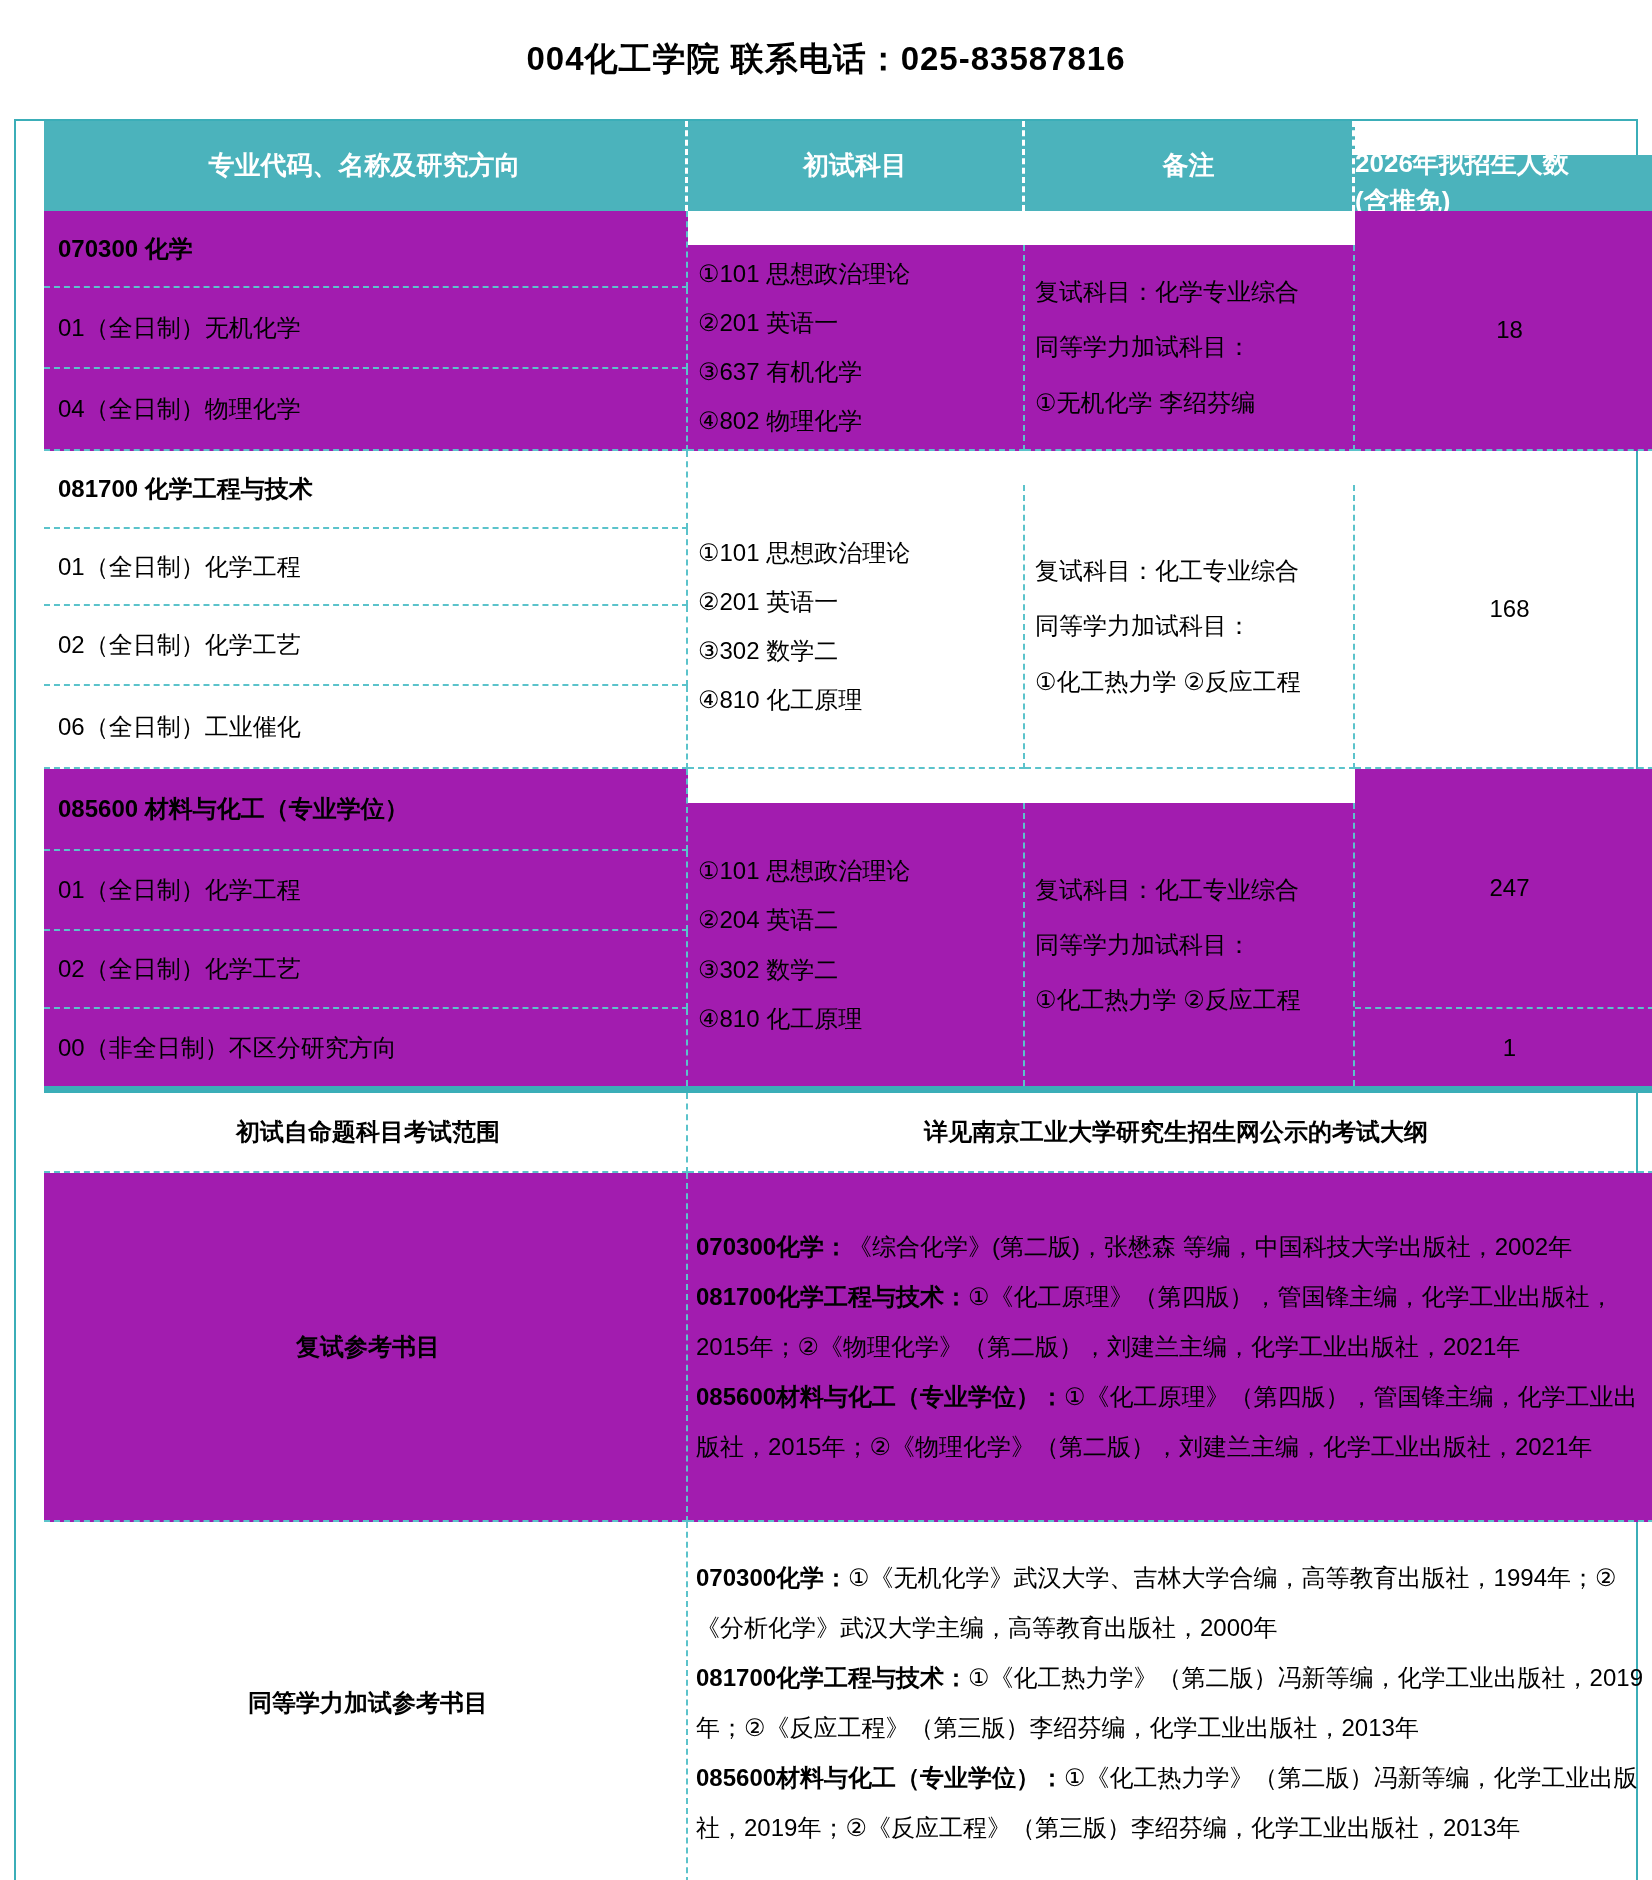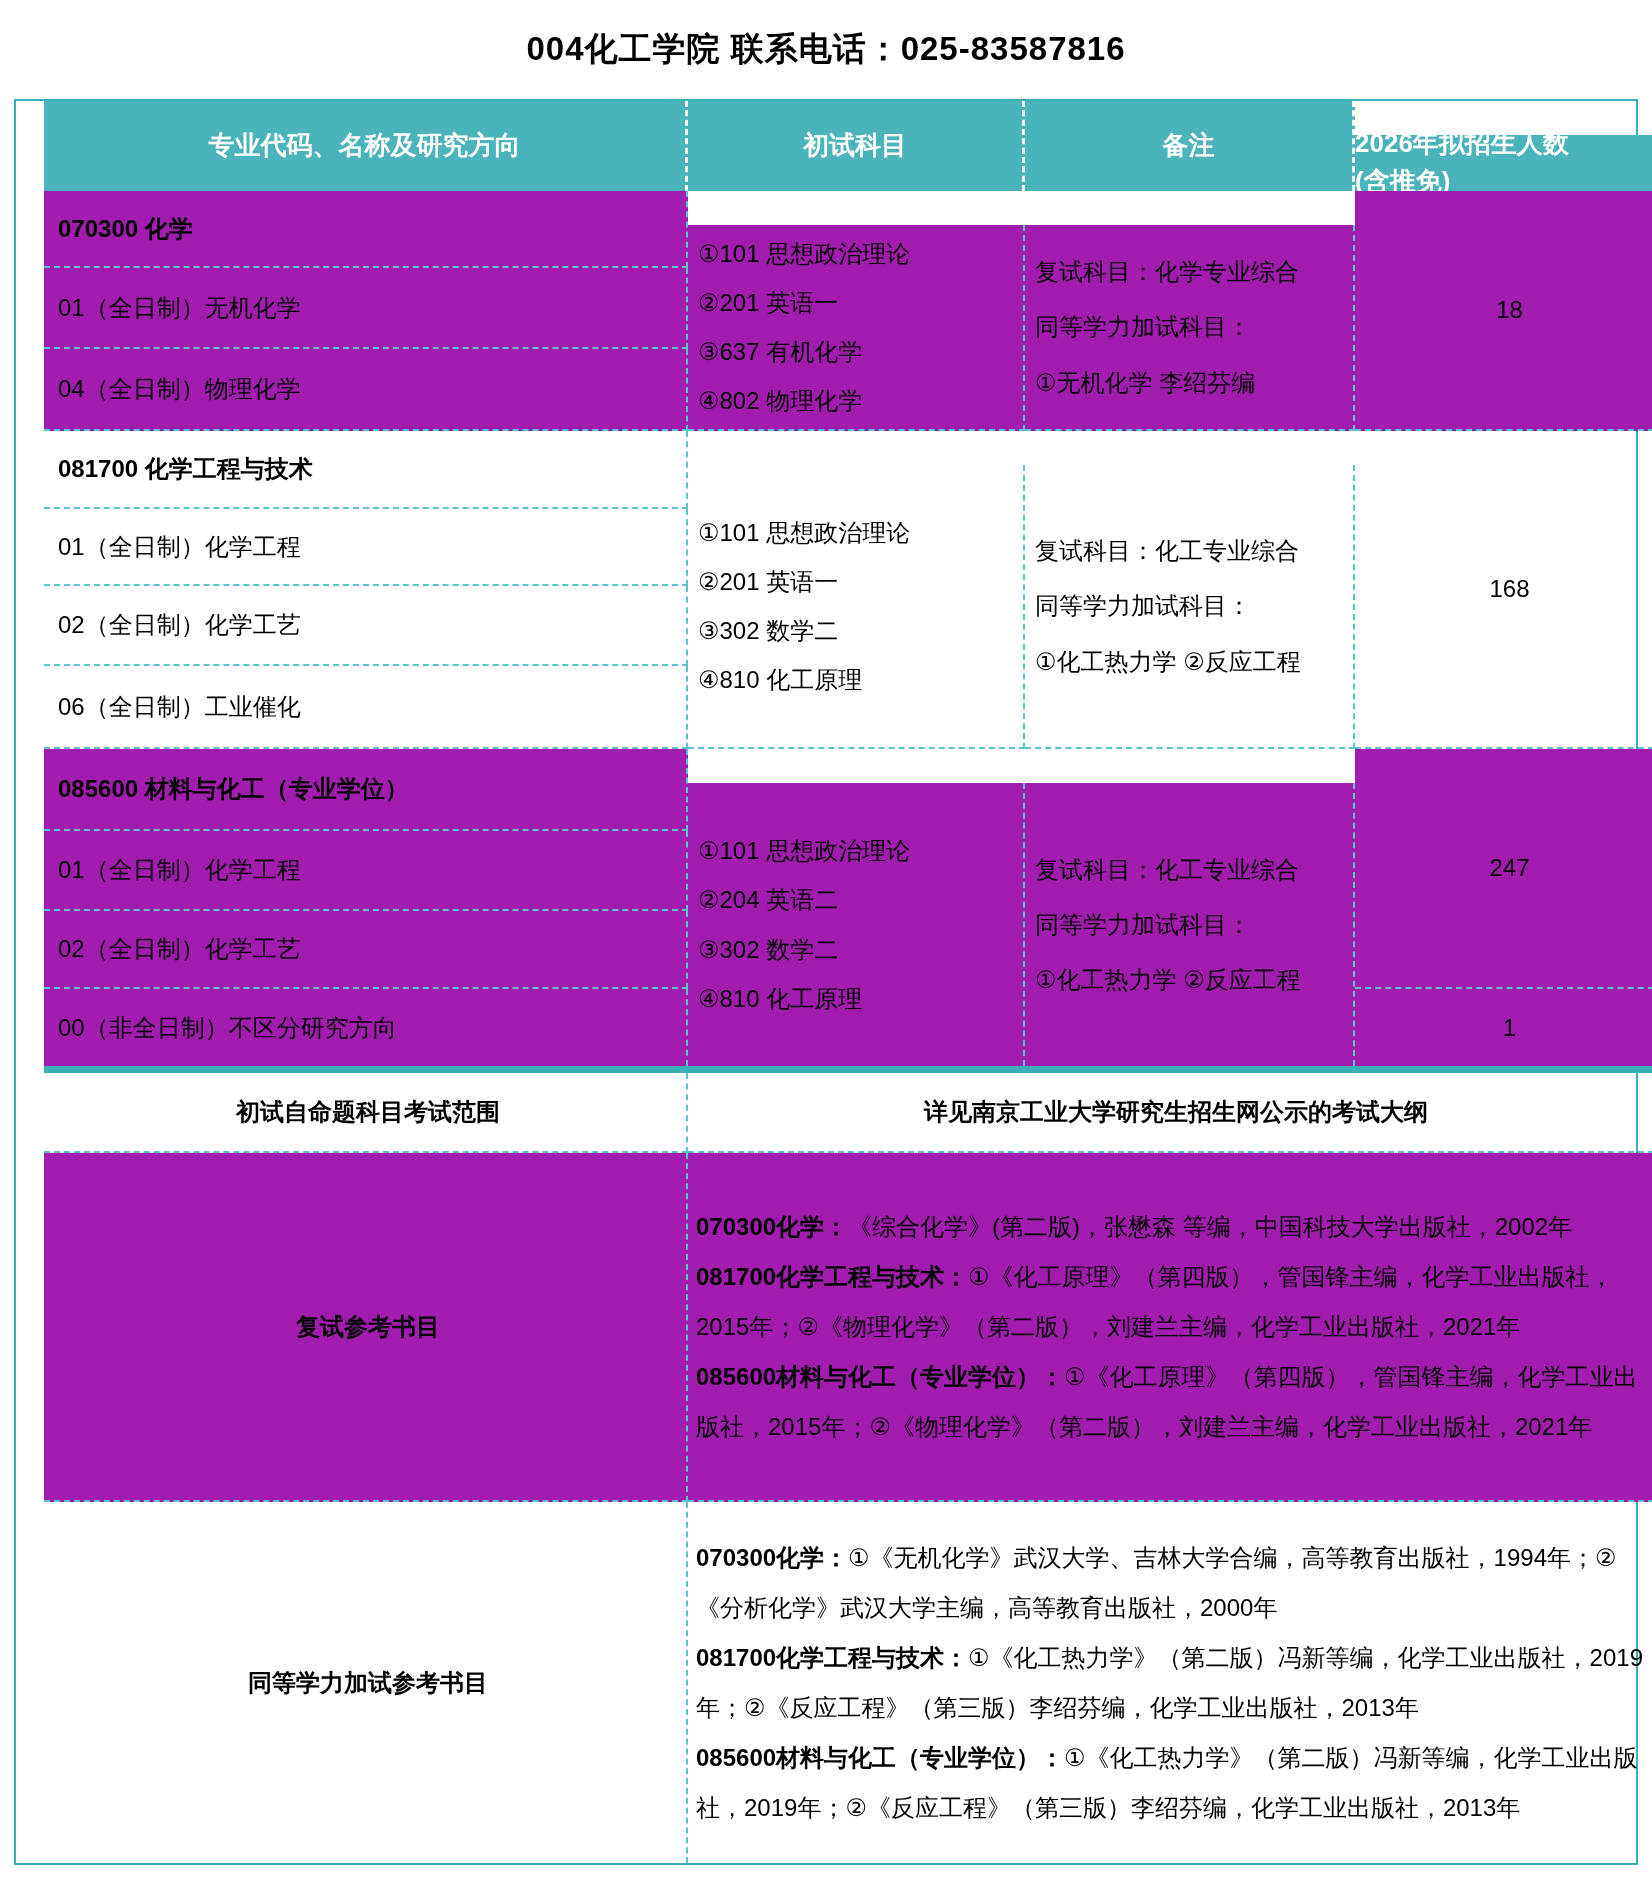--- a/index.html
+++ b/index.html
@@ -2,21 +2,21 @@
 <html><head>
 <meta charset="utf-8">
 <style>
   html,body{margin:0;padding:0;background:#ffffff;}
   body{
     width:1652px;height:1880px;
     font-family:"Liberation Sans","DejaVu Sans",sans-serif;
     color:#000;
     -webkit-font-smoothing:antialiased;
   }
-  .title-wrap{height:99px;display:flex;align-items:center;justify-content:center;}
+  .title-wrap{height:119px;display:flex;align-items:center;justify-content:center;}
   .title{font-size:33px;font-weight:bold;letter-spacing:1px;}
 
   .tbl{
     margin:0 14px;
     display:grid;
     grid-template-columns:644px 337px 330px 309px;
     grid-template-rows:90px 77px 81px 82px 78px 77px 80px 83px 82px 80px 78px 77px 7px 80px 349px 361px;
     border:2px solid #3BAEB8;
     background:#ffffff;
     padding-left:28px;

